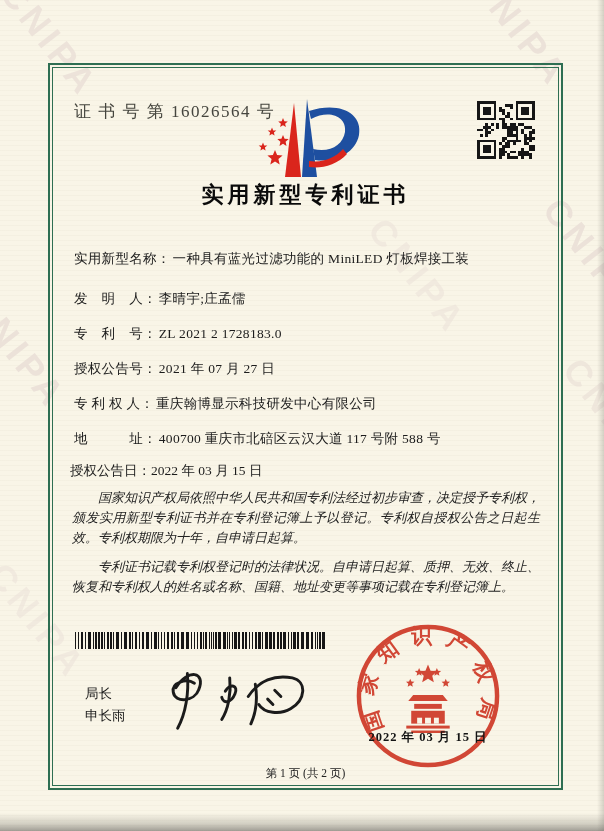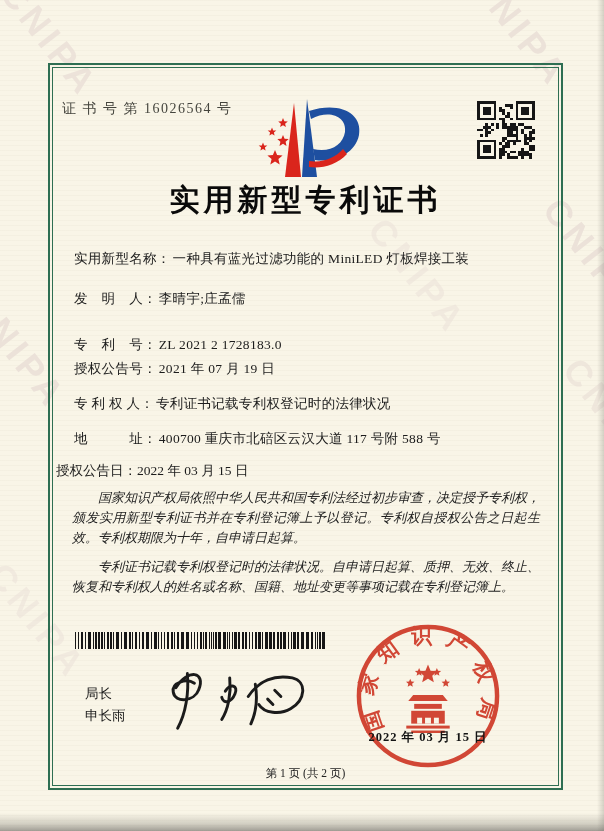--- a/index.html
+++ b/index.html
@@ -22,30 +22,30 @@
     position:absolute;font-family:"Liberation Sans","DejaVu Sans",sans-serif;
     font-weight:bold;font-size:36px;letter-spacing:5px;color:#e9ded6;
     transform:rotate(52deg);white-space:nowrap;z-index:0;pointer-events:none;
   }
   .frame{
     position:absolute;left:48px;top:63px;width:515px;height:727px;
     border:2px solid var(--border-green);z-index:1;
   }
   .frame::after{content:"";position:absolute;inset:2px;border:1px solid var(--border-green);}
   .abs{position:absolute;z-index:2;}
-  .cert-no{left:62px;top:100px;font-size:14px;letter-spacing:1.5px;color:#45453e;}
+  .cert-no{left:74px;top:100px;font-size:17px;letter-spacing:1.5px;color:#45453e;}
   .logo{left:235px;top:97px;width:140px;height:86px;}
   .qr{left:477px;top:101px;width:58px;height:58px;}
   .title{
     left:48px;top:180px;width:515px;text-align:center;
-    font-size:30px;font-weight:bold;letter-spacing:4px;color:#0a0a0a;
+    font-size:22px;font-weight:bold;letter-spacing:4px;color:#0a0a0a;
   }
   .field{left:74px;width:475px;font-size:13.5px;letter-spacing:0.3px;color:#1c1c1c;}
   .flabel{margin-right:2px;}
-  .grant{left:56px;top:462px;width:475px;font-size:13.5px;color:#1c1c1c;}
+  .grant{left:70px;top:462px;width:475px;font-size:13.5px;color:#1c1c1c;}
   .grant .pair2{position:absolute;left:271px;top:0;}
   .paras{left:72px;top:488px;width:468px;}
   .paras p{
     margin:0;font-size:13px;line-height:20px;text-align:justify;
     text-indent:2em;font-style:italic;color:#222;
   }
   .paras p + p{margin-top:9px;}
   .barcode{left:75px;top:632px;width:252px;height:17px;display:flex;align-items:stretch;}
   .barcode div{flex:none;background:#161616;height:100%;}
   .director{left:85px;top:683px;font-size:13.5px;line-height:22px;color:#1a1a1a;}
@@ -228,28 +228,28 @@
     </svg>
 
   <div class="abs title">实用新型专利证书</div>
 
   <div class="abs field" style="top:250px">
     <span class="flabel">实用新型名称：</span><span class="fvalue">一种具有蓝光过滤功能的 MiniLED 灯板焊接工装</span>
   </div>
   <div class="abs field" style="top:290px">
     <span class="flabel">发　明　人：</span><span class="fvalue">李晴宇;庄孟儒</span>
   </div>
-  <div class="abs field" style="top:336px">
+  <div class="abs field" style="top:325px">
     <span class="flabel">专　利　号：</span><span class="fvalue">ZL 2021 2 1728183.0</span>
   </div>
   <div class="abs field" style="top:360px">
-    <span class="flabel">授权公告号：</span><span class="fvalue">2021 年 07 月 19 日</span>
+    <span class="flabel">授权公告号：</span><span class="fvalue">2021 年 07 月 27 日</span>
   </div>
   <div class="abs field" style="top:395px">
-    <span class="flabel">专 利 权 人：</span><span class="fvalue">专利证书记载专利权登记时的法律状况</span>
+    <span class="flabel">专 利 权 人：</span><span class="fvalue">重庆翰博显示科技研发中心有限公司</span>
   </div>
   <div class="abs field" style="top:430px">
     <span class="flabel">地　　　址：</span><span class="fvalue">400700 重庆市北碚区云汉大道 117 号附 588 号</span>
   </div>
 
   <div class="abs grant">
     <span>授权公告日：</span><span>2022 年 03 月 15 日</span>
   </div>
 
   <div class="abs paras">

